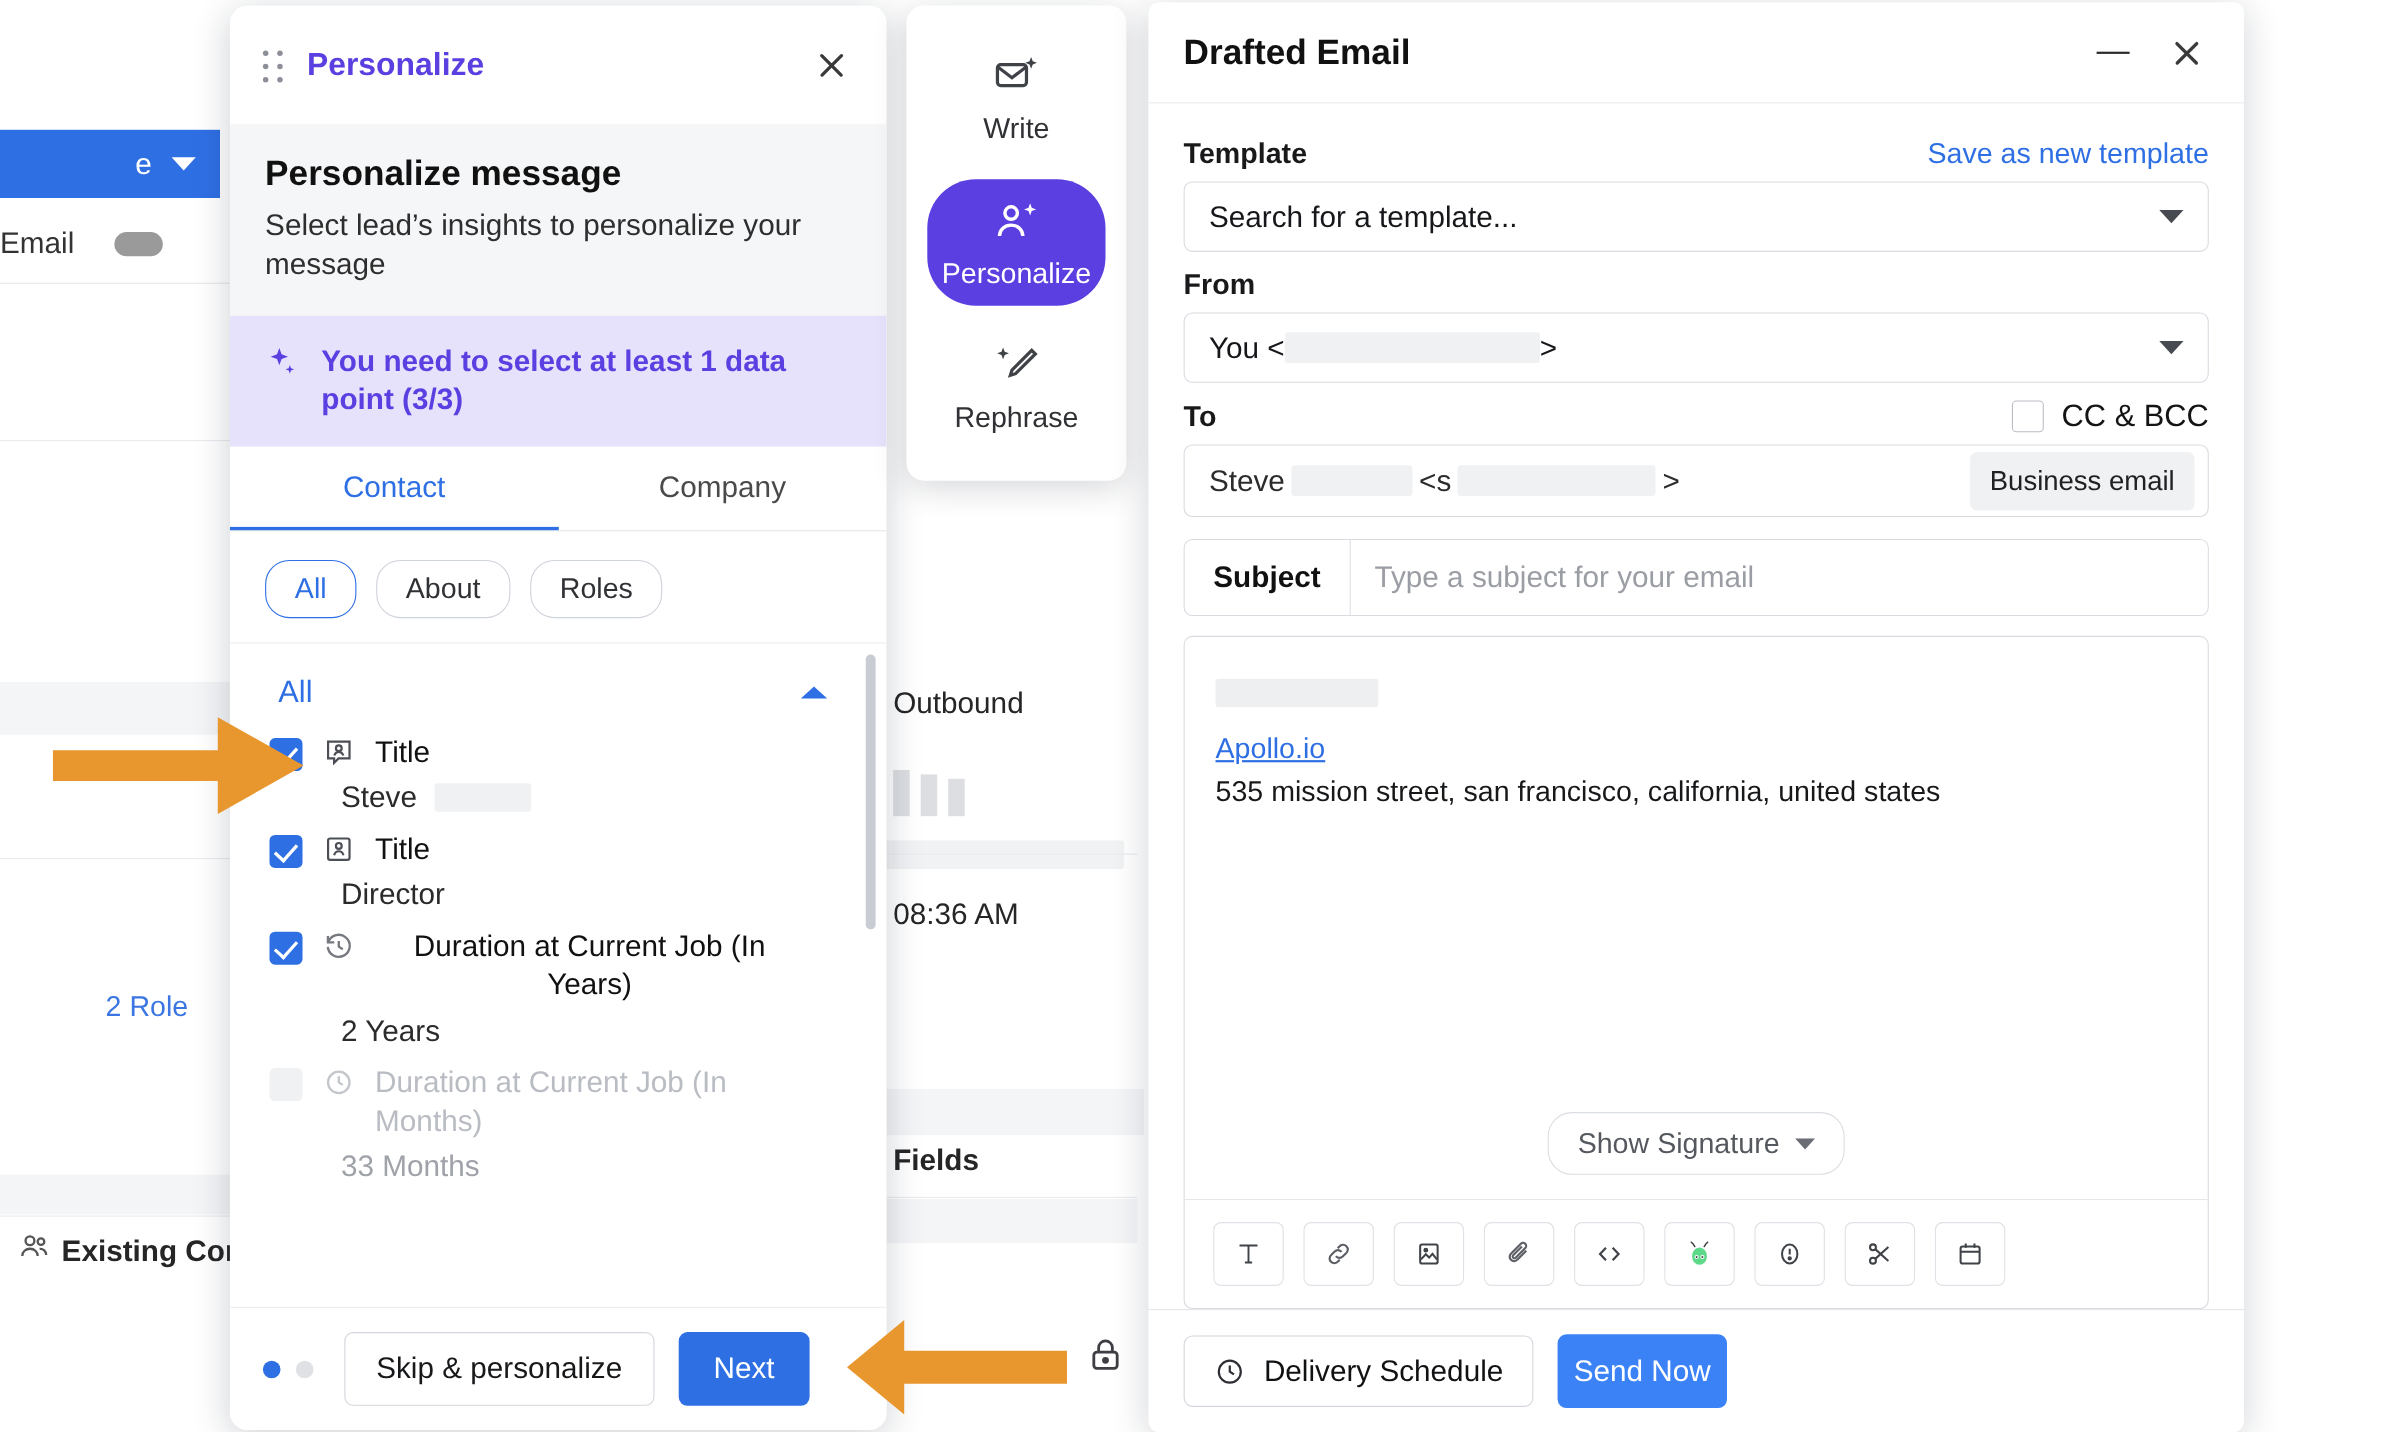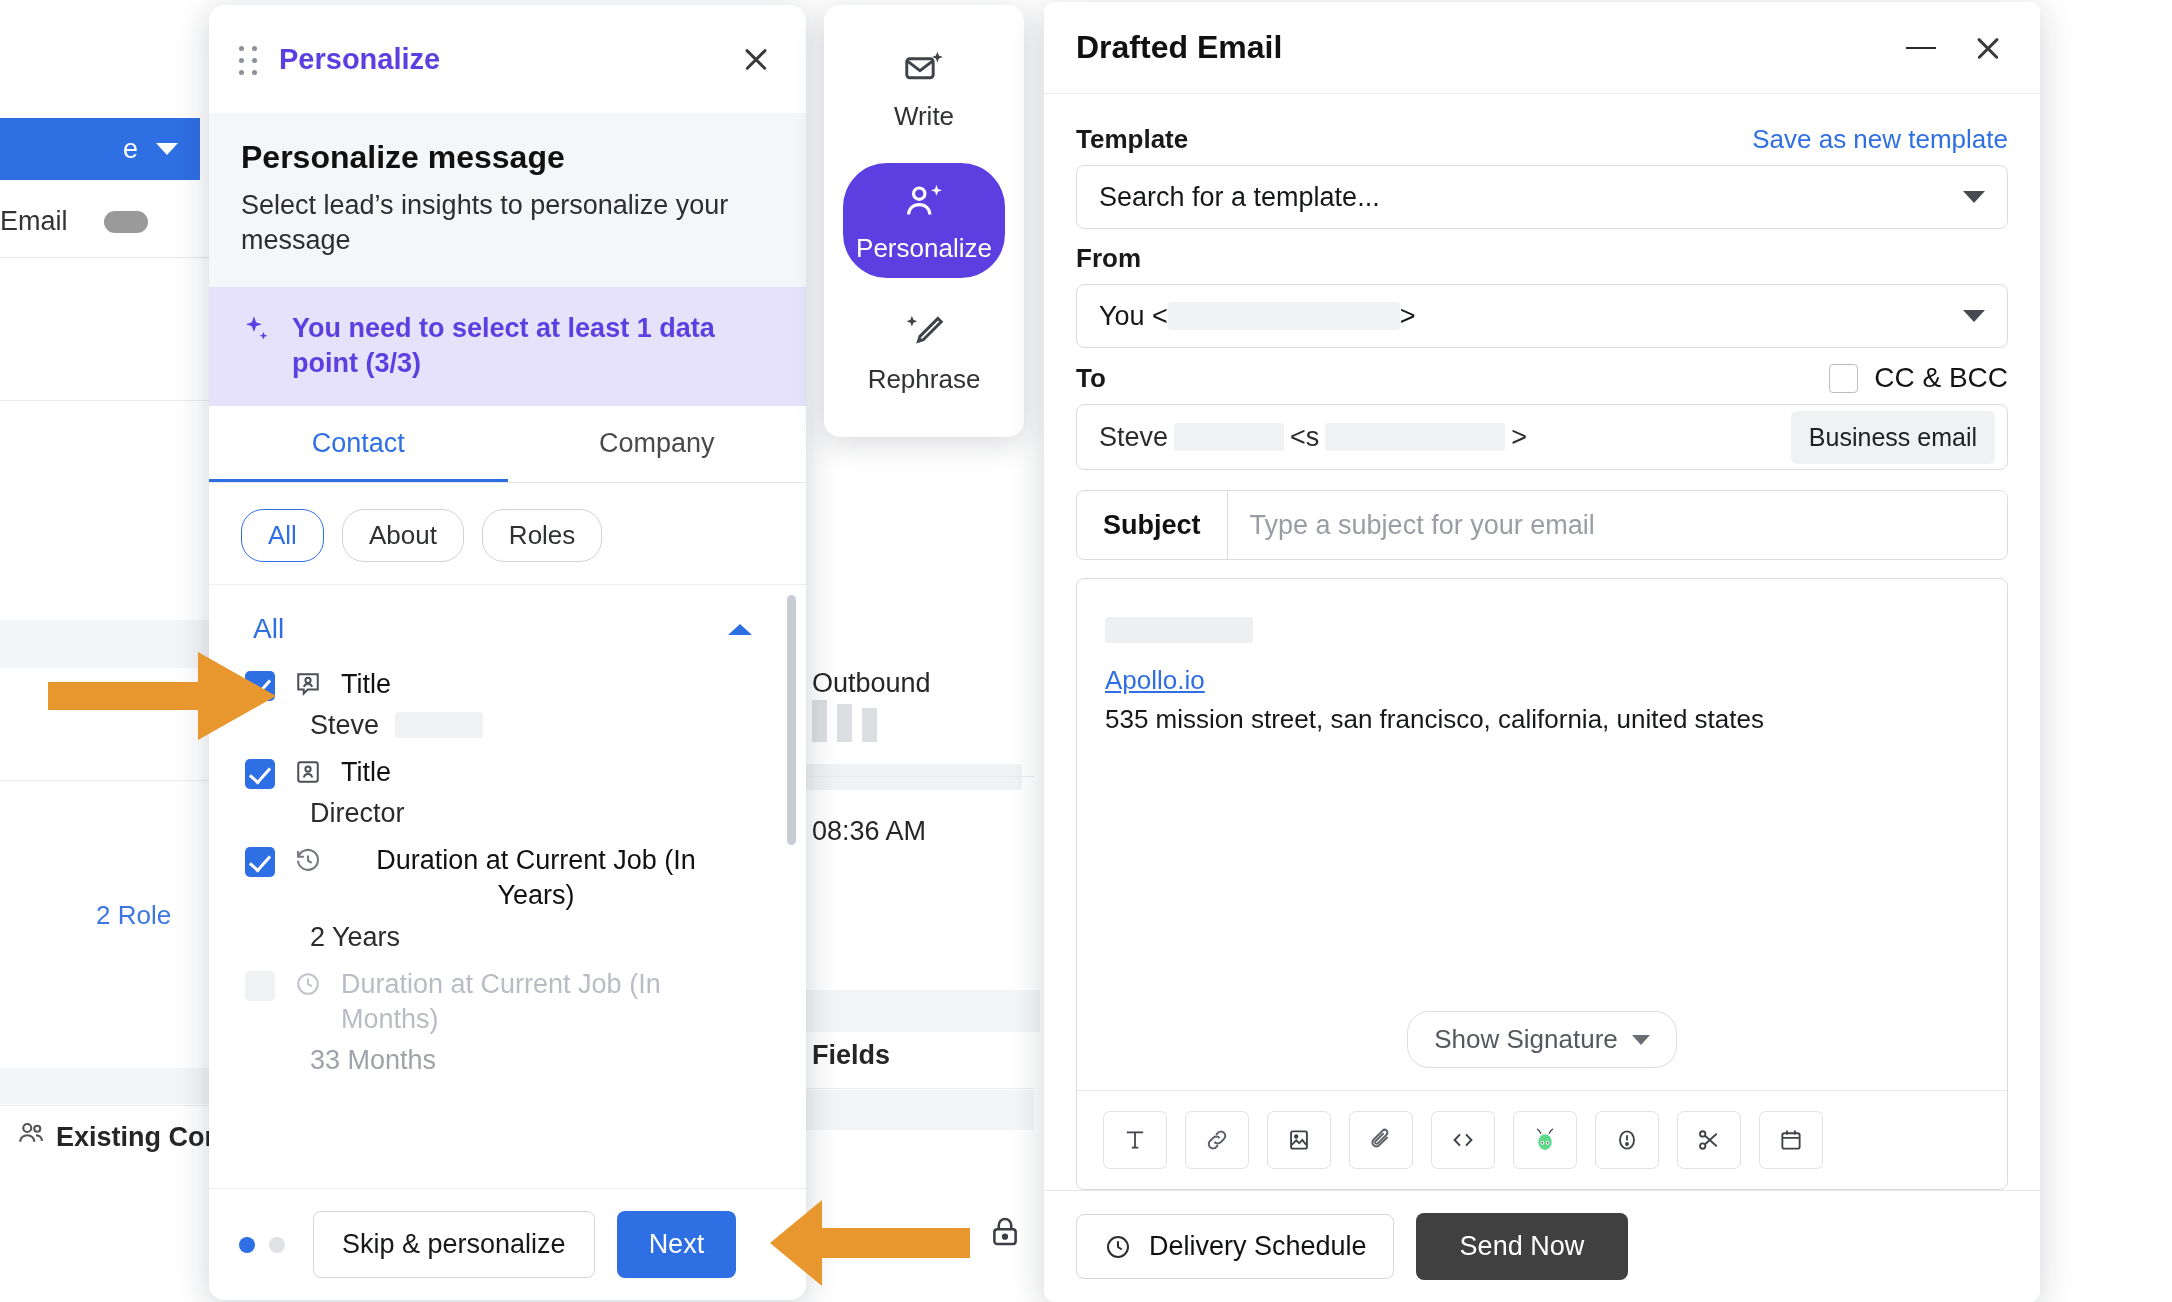--- a/index.html
+++ b/index.html
@@ -131,21 +131,21 @@
   .sig-addr{font-size:26px;color:#17181a;margin-top:8px;}
   .sig-btnwrap{display:flex;justify-content:center;padding:10px 0 22px 0;}
   .sig-btn{border:1px solid #dadde2;border-radius:22px;background:#fff;font-size:26px;color:#55585e;padding:12px 26px;cursor:pointer;
      display:flex;align-items:center;gap:14px;}
   .chev{width:0;height:0;border-left:9px solid transparent;border-right:9px solid transparent;border-top:10px solid #6a6d73;}
   .toolbar{border-top:1px solid #e5e7eb;display:flex;gap:18px;padding:20px 26px;flex:0 0 auto;}
   .tbtn{width:62px;height:56px;border:1px solid #dfe2e6;border-radius:7px;background:#fff;display:flex;align-items:center;justify-content:center;cursor:pointer;}
   .em-foot{flex:0 0 auto;border-top:1px solid #e5e7eb;height:112px;display:flex;align-items:center;gap:22px;padding:0 32px;box-sizing:border-box;}
   .btn-sched{border:1px solid #d3d6dc;background:#fff;border-radius:8px;font-size:27px;color:#101113;padding:16px 26px;cursor:pointer;
      display:flex;align-items:center;gap:16px;}
-  .btn-send{background:#404040;color:#fff;border:none;border-radius:8px;font-size:27px;padding:18px 44px;cursor:pointer;}
+  .btn-send{background:#3b82f6;color:#fff;border:none;border-radius:8px;font-size:27px;padding:18px 15px;cursor:pointer;}
 </style>
 </head>
 <body>
 
 <div id="bg">
   <div class="bg-blue-bar">
     <span class="lbl">e</span>
     <span class="caret-down"></span>
   </div>
 
@@ -163,21 +163,21 @@
   <div class="bg-band" style="left:-40px;top:1068px;width:252px;height:36px;"></div>
   <div class="bg-hline" style="left:-40px;top:1105px;width:252px;"></div>
   <svg class="abs" style="left:14px;top:1118px;" width="34" height="30" viewBox="0 0 24 24" fill="none" stroke="#555" stroke-width="1.7">
     <circle cx="9" cy="8" r="3.2"></circle>
       <path d="M3.4 19c0-3.1 2.5-5.2 5.6-5.2s5.6 2.1 5.6 5.2"></path>
     <circle cx="17" cy="8.6" r="2.4"></circle>
       <path d="M16 13.9c2.6-.3 4.8 1.6 4.8 4.4"></path>
   </svg>
   <div class="bg-text" style="left:56px;top:1122px;font-weight:bold;">Existing Cor</div>
 
-  <div class="bg-text" style="left:812px;top:668px;">Outbound</div>
+  <div class="bg-text" style="left:812px;top:624px;">Outbound</div>
   <div class="bg-bars" style="left:812px;top:700px;height:42px;">
     <i style="height:42px;"></i>
       <i style="height:38px;"></i>
       <i style="height:34px;"></i>
   </div>
   <div class="bg-skel" style="left:802px;top:764px;width:220px;height:26px;"></div>
   <div class="bg-hline" style="left:790px;top:776px;width:244px;"></div>
   <div class="bg-text" style="left:812px;top:816px;">08:36 AM</div>
   <div class="bg-band" style="left:800px;top:990px;width:240px;height:42px;"></div>
   <div class="bg-text" style="left:812px;top:1040px;font-weight:bold;">Fields</div>

